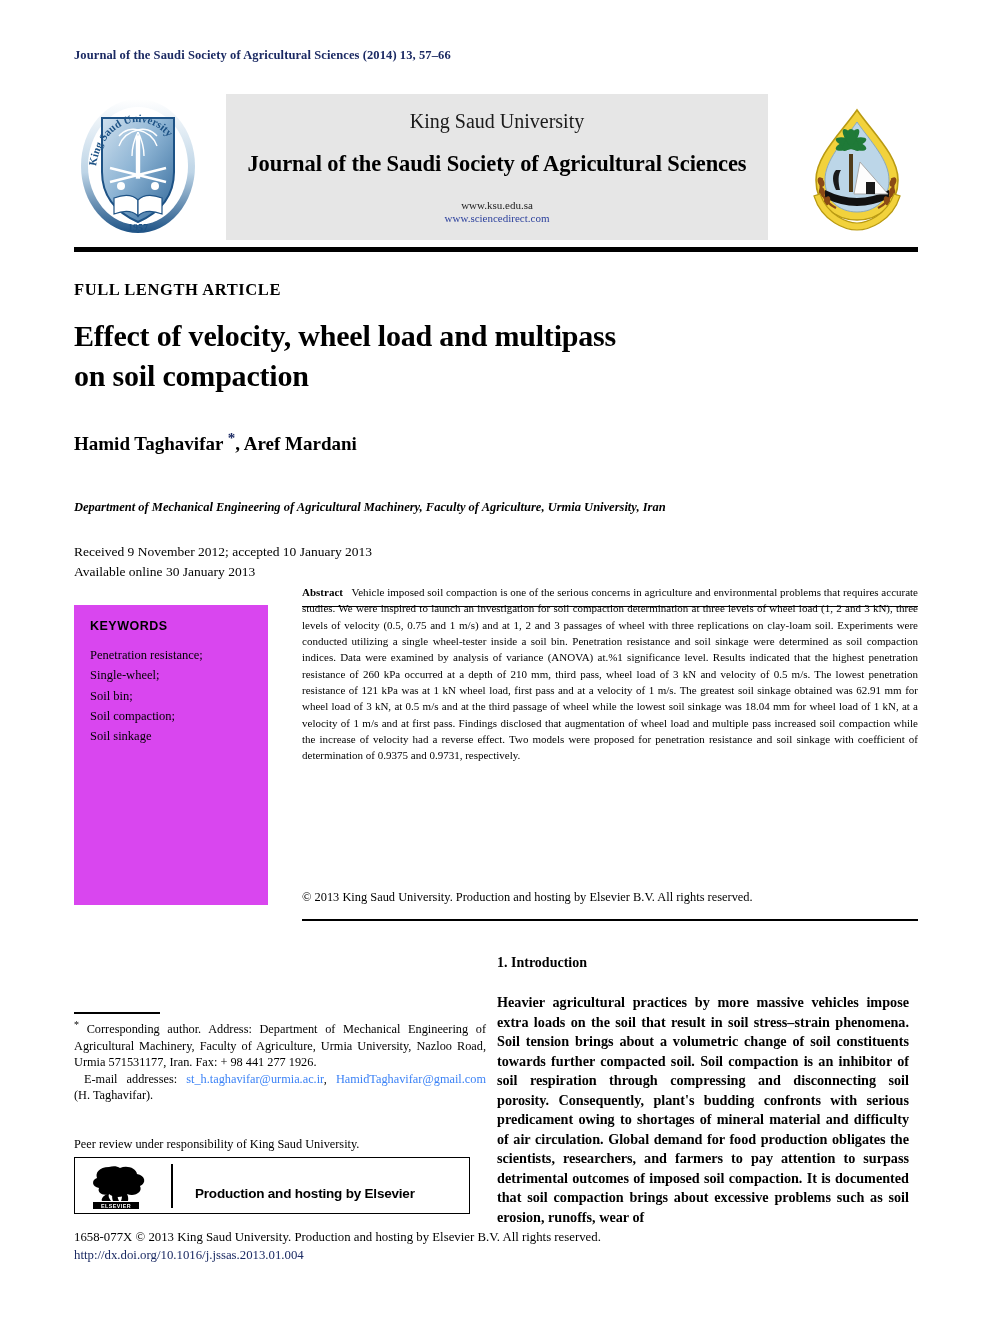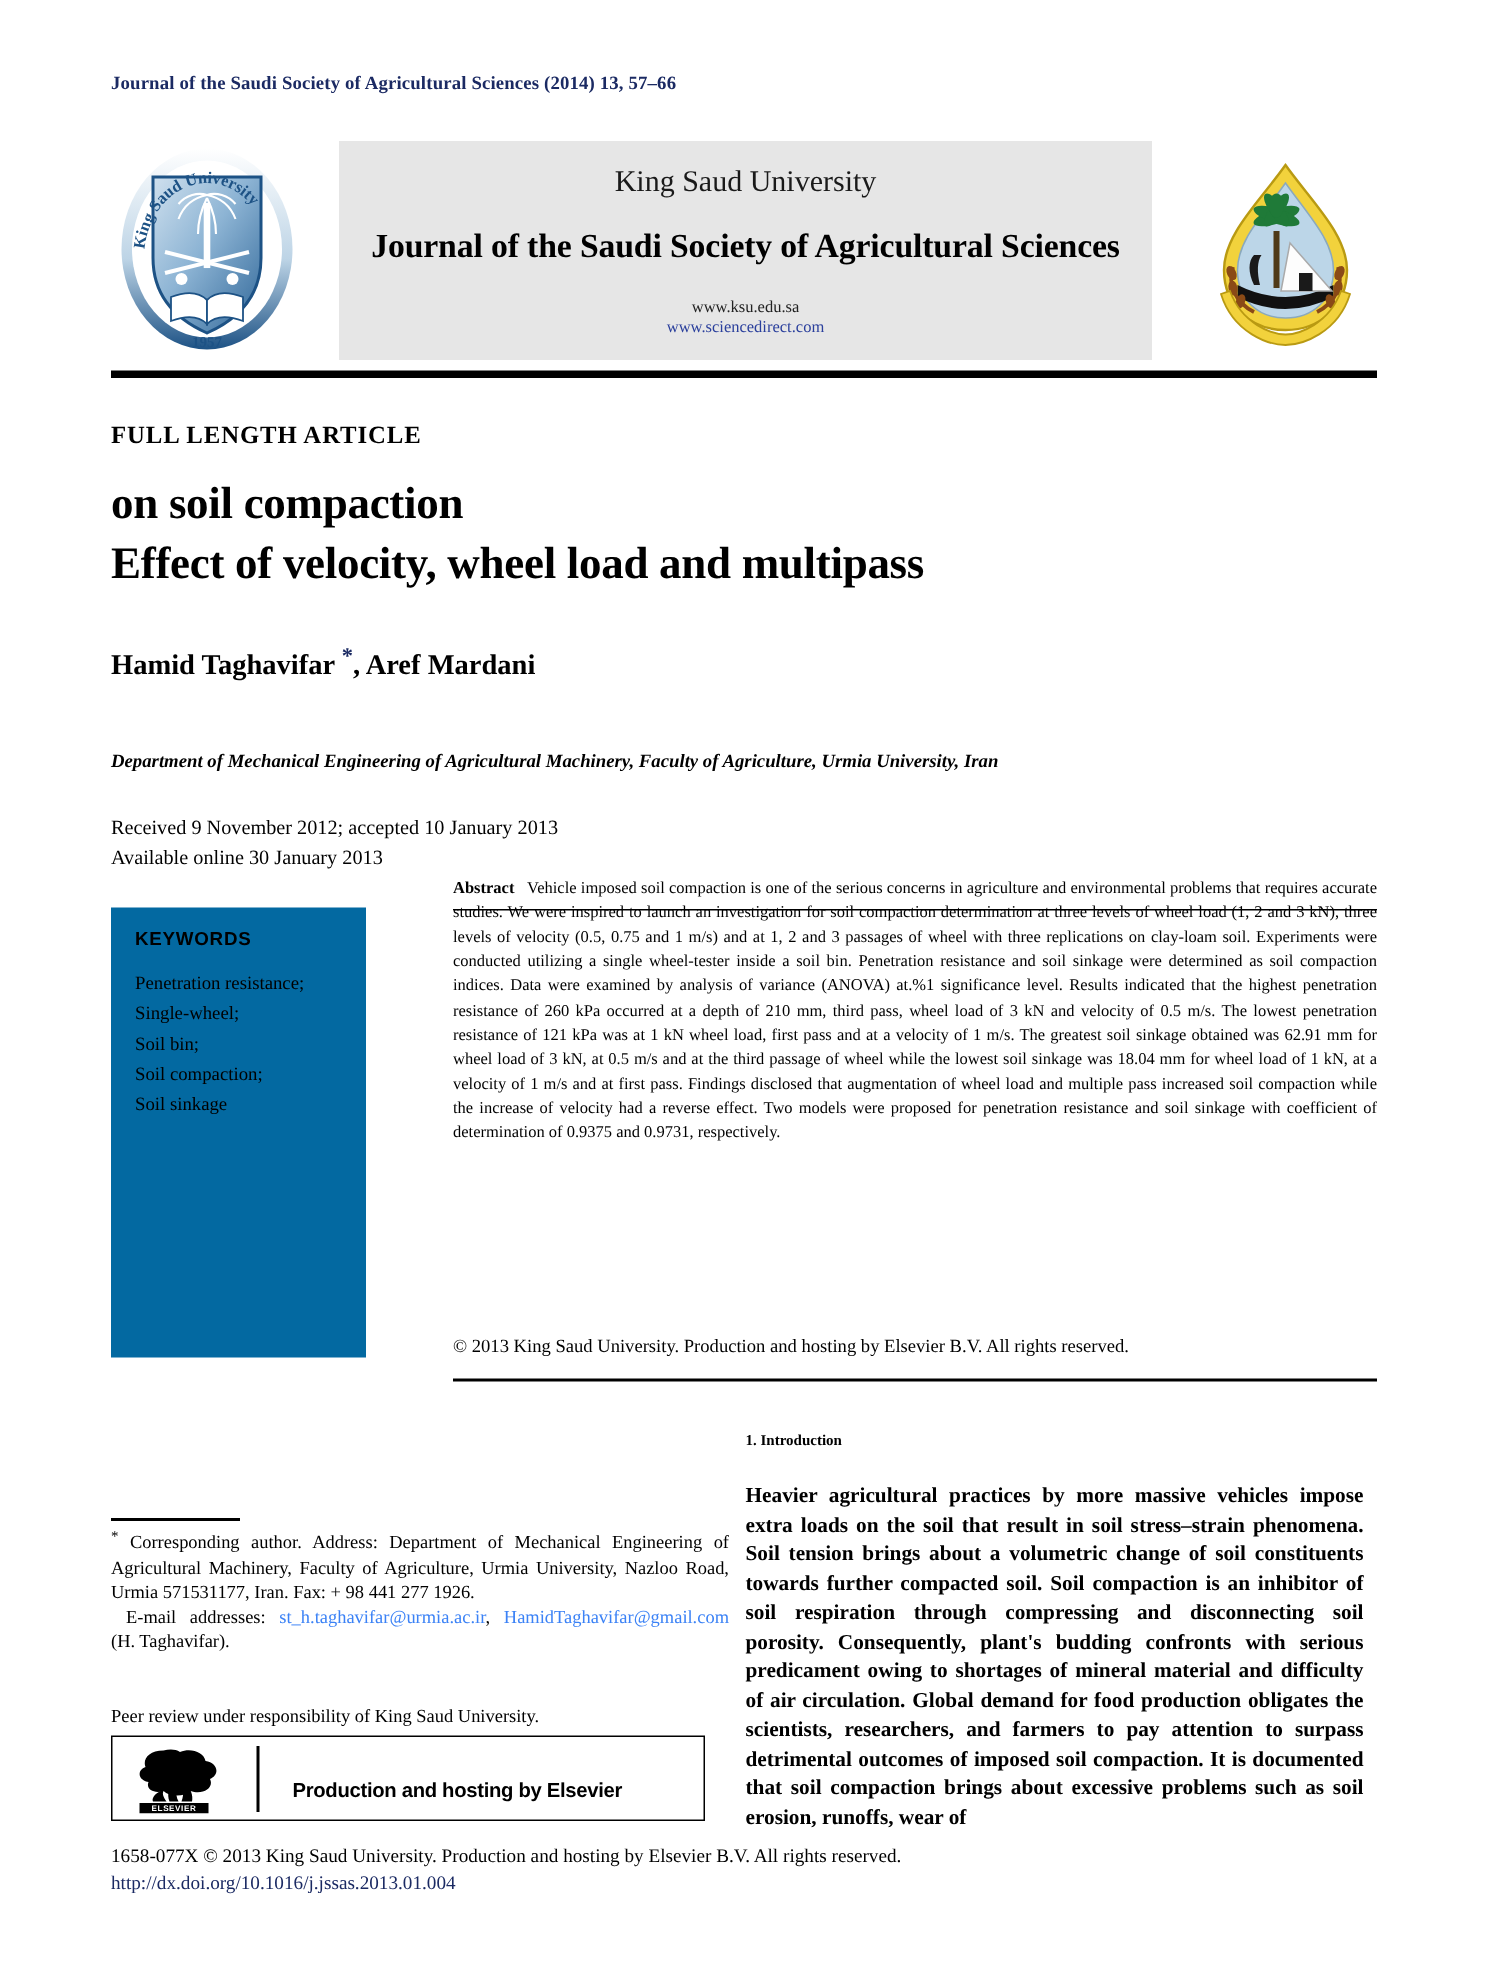--- a/index.html
+++ b/index.html
@@ -155,23 +155,23 @@
     width: 500px;
     font-size: 13.5px;
     line-height: 1.45;
   }
 
   
   .kw-box {
     position: absolute;
     left: 74px;
     top: 605px;
-    width: 170px;
+    width: 194px;
     height: 300px;
-    background: #0369a1;
+    background: #d946ef;
   }
   .kw-title {
     position: absolute;
     left: 16px;
     top: 14px;
     font-size: 12.5px;
     font-weight: bold;
     letter-spacing: 0.5px;
     font-family: "Liberation Sans", sans-serif;
   }
@@ -227,21 +227,21 @@
   }
 
   
   .col-right {
     position: absolute;
     left: 497px;
     top: 955px;
     width: 412px;
   }
   .sec-head {
-    font-size: 10px;
+    font-size: 14px;
     font-weight: bold;
     margin: 0 0 22px 0;
   }
   .body-text {
     font-size: 14.2px;
     line-height: 1.375;
     text-align: justify;
     margin: 0;
     font-weight: bold;
   }
@@ -435,22 +435,22 @@
         <path d="M18 92 C 26 118, 50 126, 61 126 C 72 126, 96 118, 104 92 L 98 90 C 90 112, 70 119, 61 119 C 52 119, 32 112, 24 90 Z" fill="#f2d23c" stroke="#b99a12" stroke-width="1.2"></path>
       </svg>
     </div>
   </div>
 
   <div class="rule-thick"></div>
 
   <div class="article-type">FULL LENGTH ARTICLE</div>
 
   <div class="title">
+    <div>Effect of velocity, wheel load and multipass</div>
     <div>on soil compaction</div>
-    <div>Effect of velocity, wheel load and multipass</div>
   </div>
 
   <div class="authors">
     <span>Hamid Taghavifar </span><span class="star">*</span><span>, Aref Mardani</span>
   </div>
 
   <div class="affiliation">Department of Mechanical Engineering of Agricultural Machinery, Faculty of Agriculture, Urmia University, Iran</div>
 
   <div class="history">
     <div>Received 9 November 2012; accepted 10 January 2013</div>

